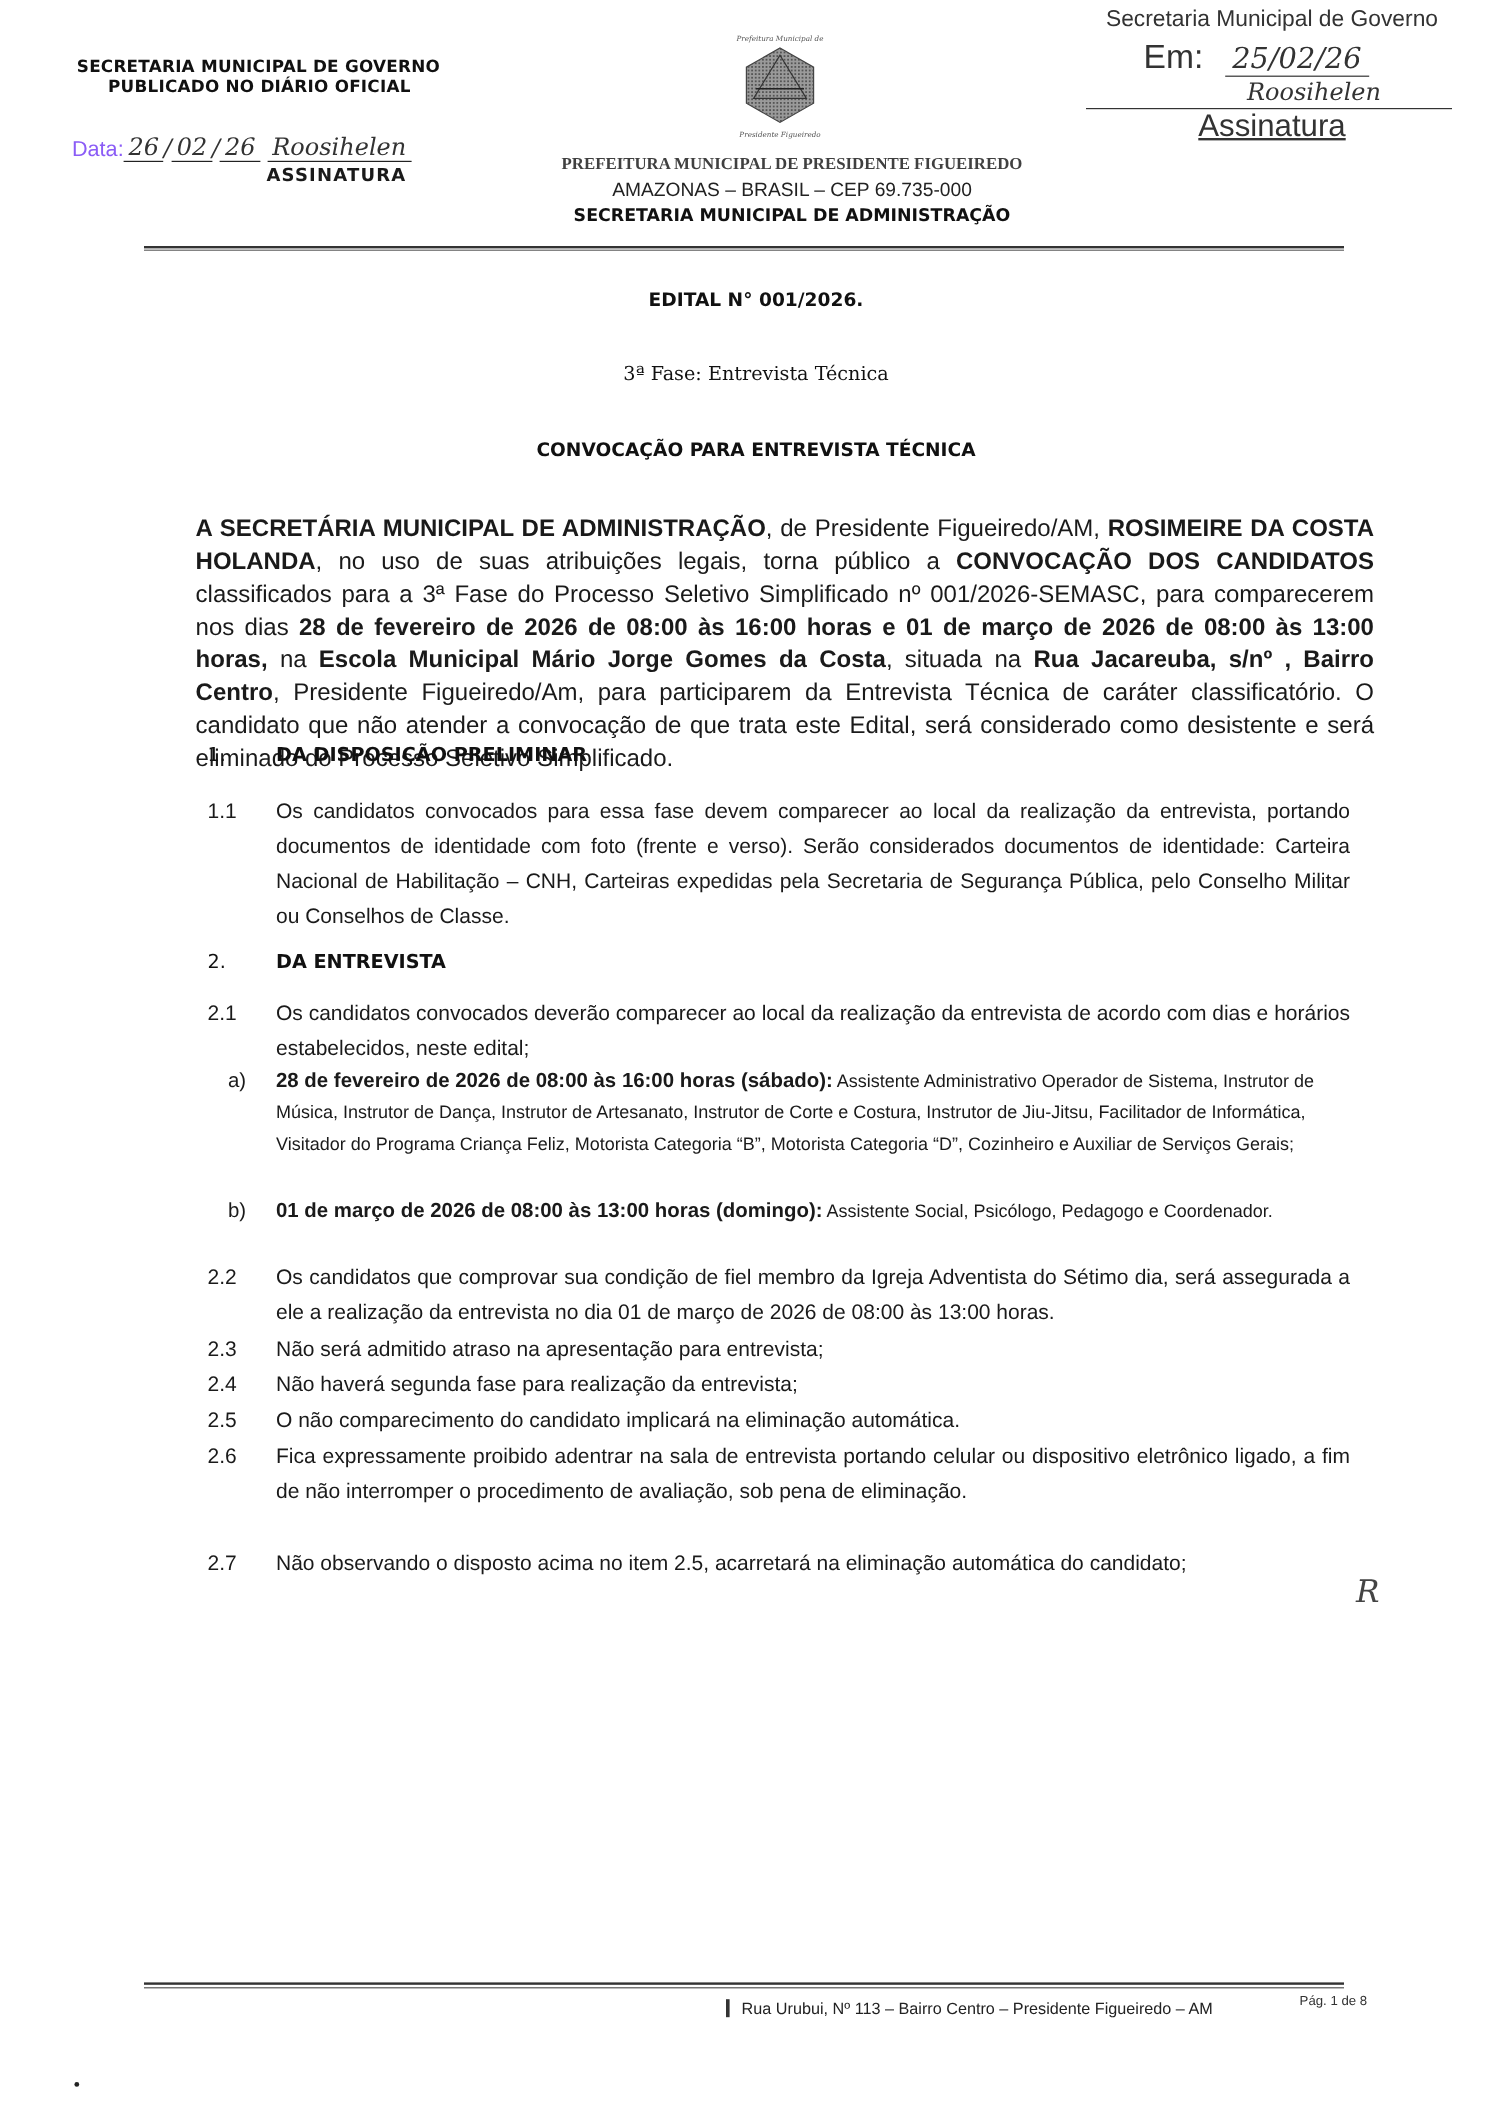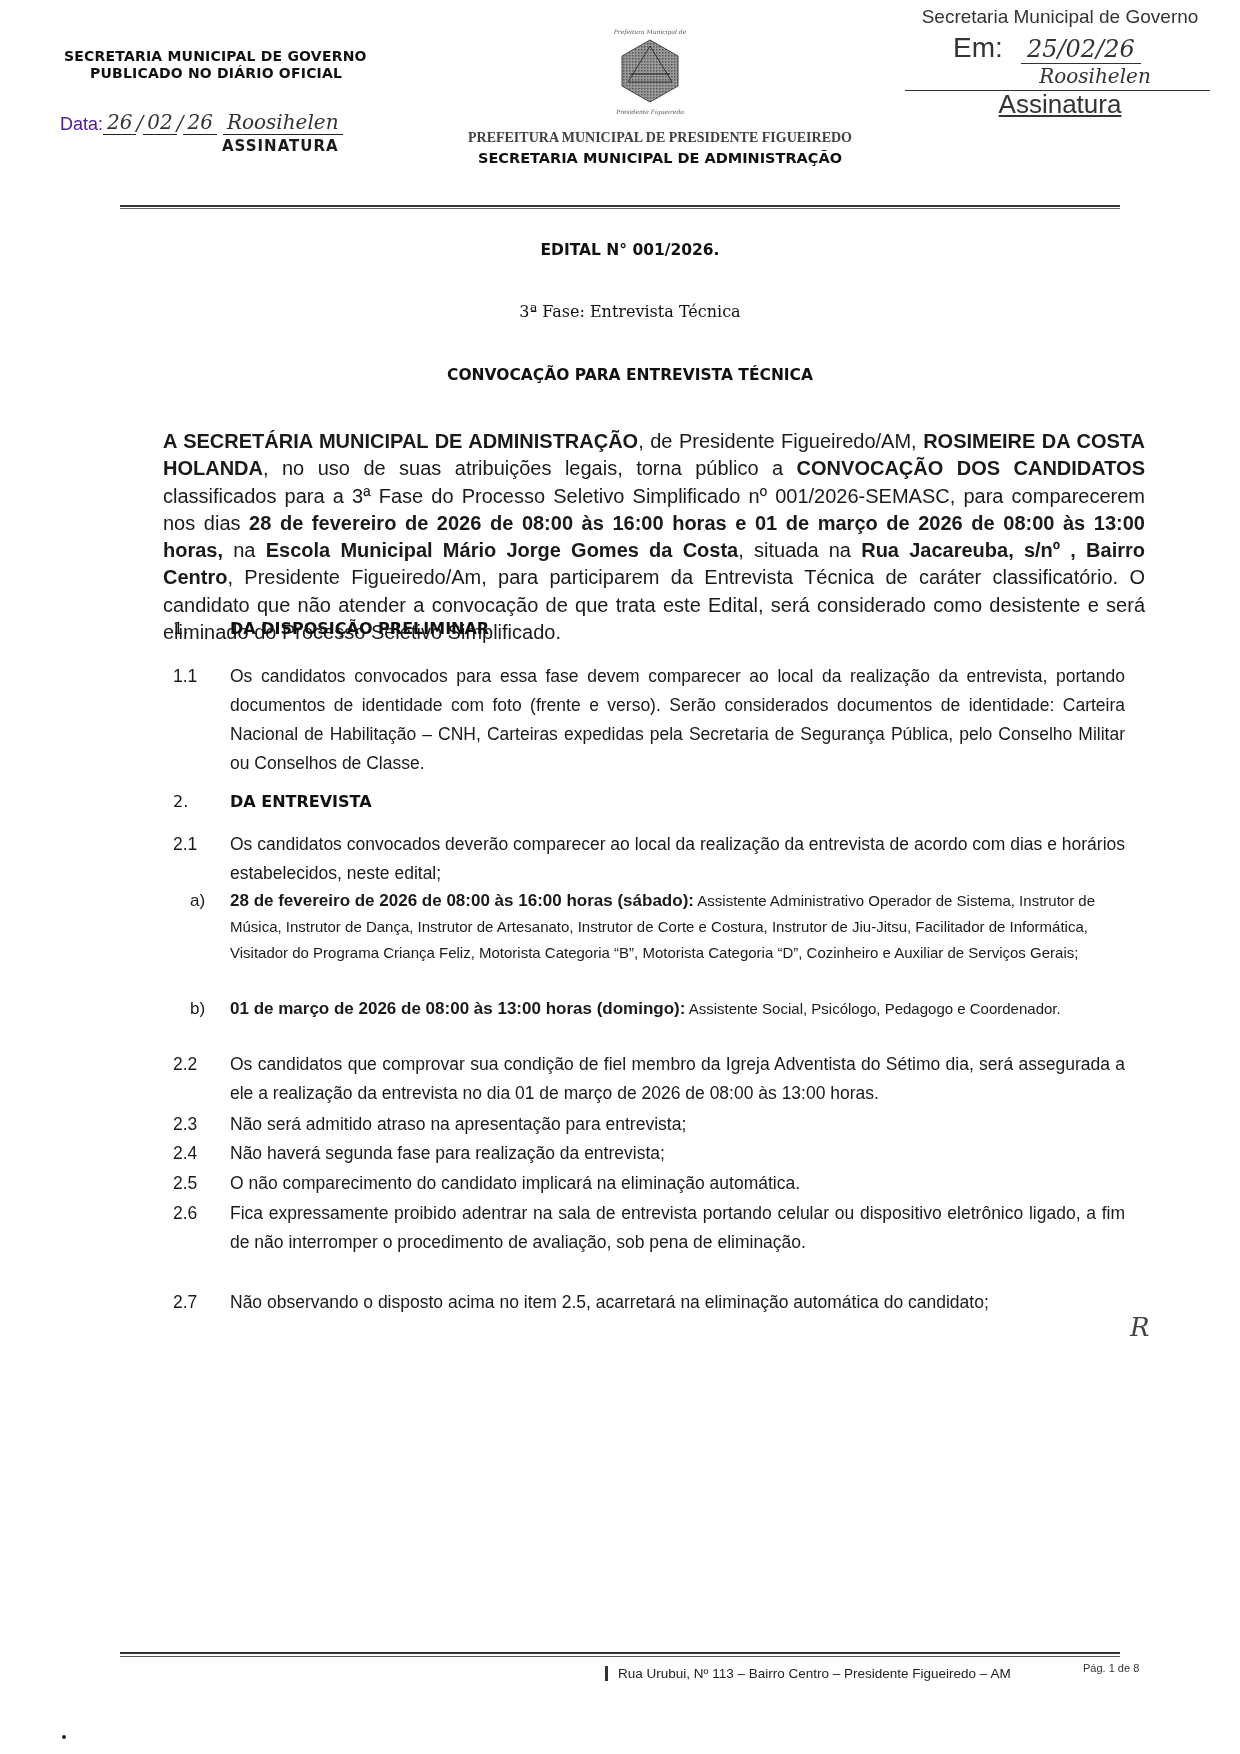--- a/index.html
+++ b/index.html
@@ -7,21 +7,21 @@
   body { position: relative; font-family: "Liberation Sans", sans-serif; color: #1a1a1a; overflow: hidden; }
 
   
   .stamp-left { position: absolute; left: 60px; top: 48px; width: 360px; }
   .stamp-left .line1, .stamp-left .line2 {
     font-family: "DejaVu Sans", sans-serif; font-weight: bold; font-size: 14px; letter-spacing: 0.2px; color: #111;
   }
   .stamp-left .line1 { padding-left: 4px; }
   .stamp-left .line2 { padding-left: 30px; margin-top: 1px; }
   .stamp-left .date-row { margin-top: 10px; display: flex; align-items: flex-end; font-size: 18px; }
-  .stamp-left .date-label { color: #4c1d95; margin-top: 23px; }
+  .stamp-left .date-label { color: #8b5cf6; margin-top: 23px; }
   .hand { font-family: "DejaVu Serif", serif; font-style: italic; color: #333; font-size: 20px; }
   .stamp-left .date-line { border-bottom: 1.5px solid #222; padding: 0 4px; }
   .stamp-left .sig-label { margin-left: 162px; font-family: "DejaVu Sans", sans-serif; font-weight: bold; font-size: 15px; letter-spacing: 1px; margin-top: 2px; }
 
   
   .crest { position: absolute; left: 602px; top: 22px; width: 96px; height: 96px; }
   .center-head { position: absolute; left: 410px; top: 130px; width: 500px; text-align: center; }
   .center-head .h1 { font-family: Liberation Serif, serif; font-weight: bold; font-size: 14px; color: #404040; }
   .center-head .h2 { font-family: "Liberation Sans", sans-serif; font-size: 16px; margin-top: 4px; color: #222; }
   .center-head .h3 { font-family: "DejaVu Sans", sans-serif; font-weight: bold; font-size: 14.5px; margin-top: 4px; color: #111; }
@@ -94,20 +94,21 @@
     <polygon points="48,18 76,34 76,64 48,80 20,64 20,34" fill="url(#dither)" stroke="#444" stroke-width="1"></polygon>
     <polygon points="48,24 70,60 26,60" fill="none" stroke="#333" stroke-width="1"></polygon>
     <line x1="28" y1="52" x2="68" y2="52" stroke="#222" stroke-width="1.2"></line>
     <text x="48" y="12" font-size="6" text-anchor="middle" fill="#555" font-family="DejaVu Serif, serif" font-style="italic">Prefeitura Municipal de</text>
     <text x="48" y="92" font-size="6" text-anchor="middle" fill="#555" font-family="DejaVu Serif, serif" font-style="italic">Presidente Figueiredo</text>
   </svg>
 </div>
 
 <div class="center-head">
   <div class="h1">PREFEITURA MUNICIPAL DE PRESIDENTE FIGUEIREDO</div>
+  <div class="h2">AMAZONAS – BRASIL – CEP 69.735-000</div>
   <div class="h3">SECRETARIA MUNICIPAL DE ADMINISTRAÇÃO</div>
 </div>
 
 <div class="stamp-right">
   <div class="sec">Secretaria Municipal de Governo</div>
   <div class="row">
     <span>Em:</span>
     <span class="val hand" style="font-size:24px;">25/02/26</span>
   </div>
   <div class="sign hand">Roosihelen</div>

